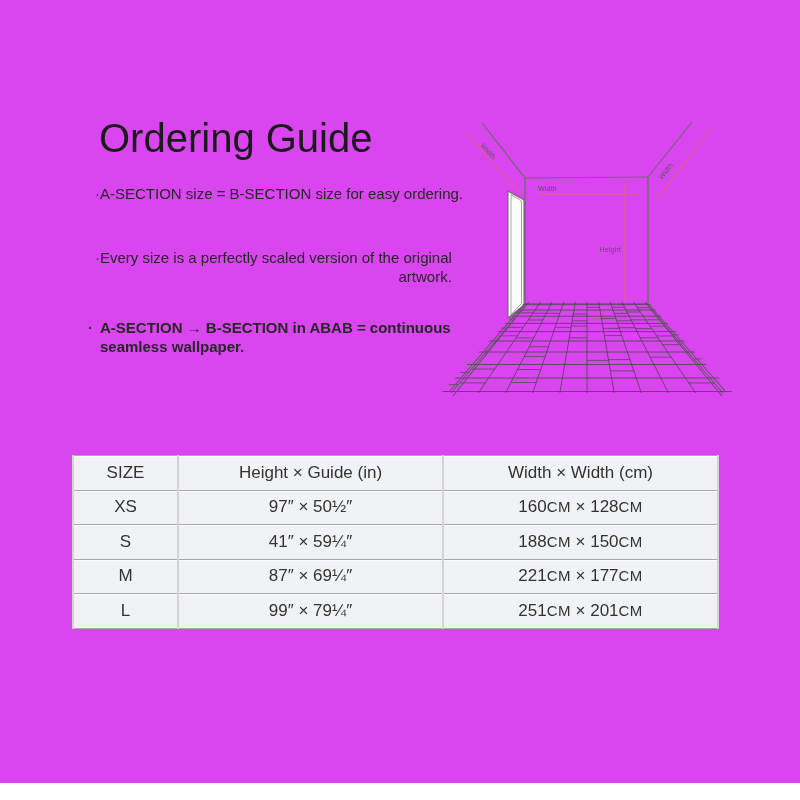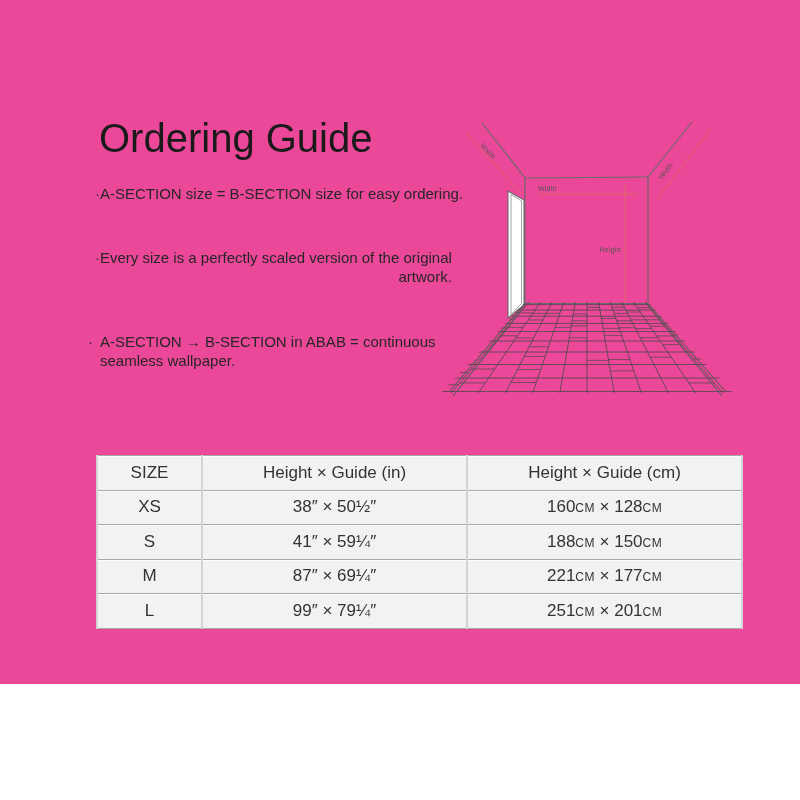--- a/index.html
+++ b/index.html
@@ -1,50 +1,50 @@
 <!DOCTYPE html>
 <html><head>
 <meta charset="utf-8">
 <style>
   html,body{margin:0;padding:0;background:#fff;}
   .canvas{
-    position:relative;width:800px;height:684px;background:#ec4899;overflow:hidden;
+    position:relative;width:800px;height:783px;background:#d946ef;overflow:hidden;
     font-family:"Liberation Sans","DejaVu Sans",sans-serif;color:#222;
   }
   .page-title{
     position:absolute;left:99px;top:88px;
     font-size:40px;line-height:1.15;color:#1a1a1a;letter-spacing:0px;font-weight:400;
   }
   .bullet{position:absolute;font-size:15px;line-height:19px;color:#262626;white-space:nowrap;}
   .bullet .dot{display:inline-block;width:12px;color:#333;}
   .bullet .bullet-text{display:inline-block;vertical-align:top;}
   .b1{left:88px;top:184px;text-align:right;}
   .b2{left:88px;top:248px;text-align:right;}
-  .b3{left:88px;top:332px;}
+  .b3{left:88px;top:318px;font-weight:bold;}
 
   .room-svg{position:absolute;left:440px;top:100px;width:300px;height:300px;}
   .room-svg text{font-family:"Liberation Sans","DejaVu Sans",sans-serif;fill:#555;letter-spacing:0.2px;}
 
   table.size-table{
-    position:absolute;left:96px;top:455px;width:645px;
+    position:absolute;left:72px;top:455px;width:645px;
     border-collapse:collapse;table-layout:fixed;
     font-size:17px;color:#333;
   }
   .size-table th,.size-table td{
     background:#f1f2f4;
     border-top:1px solid #a8a8a8;border-bottom:1px solid #a8a8a8;
     border-left:2px solid #d4d4d6;border-right:2px solid #d4d4d6;
     box-shadow:inset 0 1px 0 rgba(255,255,255,0.75);
     height:33.5px;padding:0;margin:0;
     text-align:center;vertical-align:middle;font-weight:400;
   }
   .size-table col.c-size{width:105px;}
   .size-table col.c-in{width:265px;}
   .size-table col.c-cm{width:275px;}
-  .size-table .unit{font-size:12px;text-transform:uppercase;letter-spacing:0.4px;}
+  .size-table .unit{font-size:15px;text-transform:uppercase;letter-spacing:0.4px;}
 </style>
 </head>
 <body>
 
 <div class="canvas">
 
   <h1 class="page-title">Ordering Guide</h1>
 
   <div class="bullet b1">
     <span class="dot">·</span><span class="bullet-text">A-SECTION size = B-SECTION size for easy ordering.</span>
@@ -172,27 +172,27 @@
   <table class="size-table">
     <colgroup>
         <col class="c-size">
         <col class="c-in">
         <col class="c-cm">
       </colgroup>
     <thead>
       <tr>
         <th>SIZE</th>
         <th>Height × Guide (in)</th>
-        <th>Height × Guide (cm)</th>
+        <th>Width × Width (cm)</th>
       </tr>
     </thead>
     <tbody>
         <tr>
           <td>XS</td>
-          <td>38″ × 50½″</td>
+          <td>97″ × 50½″</td>
           <td>160<span class="unit">cm</span> × 128<span class="unit">cm</span></td>
         </tr>
         <tr>
           <td>S</td>
           <td>41″ × 59¼″</td>
           <td>188<span class="unit">cm</span> × 150<span class="unit">cm</span></td>
         </tr>
         <tr>
           <td>M</td>
           <td>87″ × 69¼″</td>

